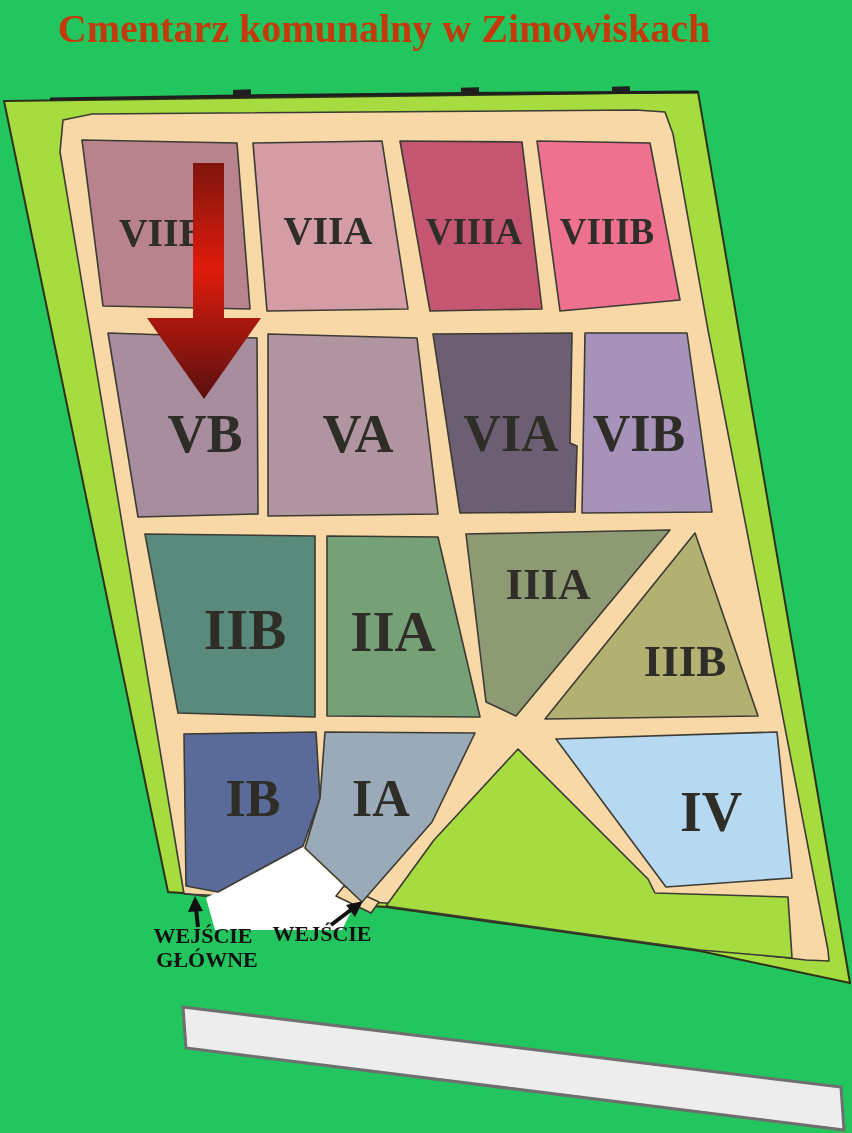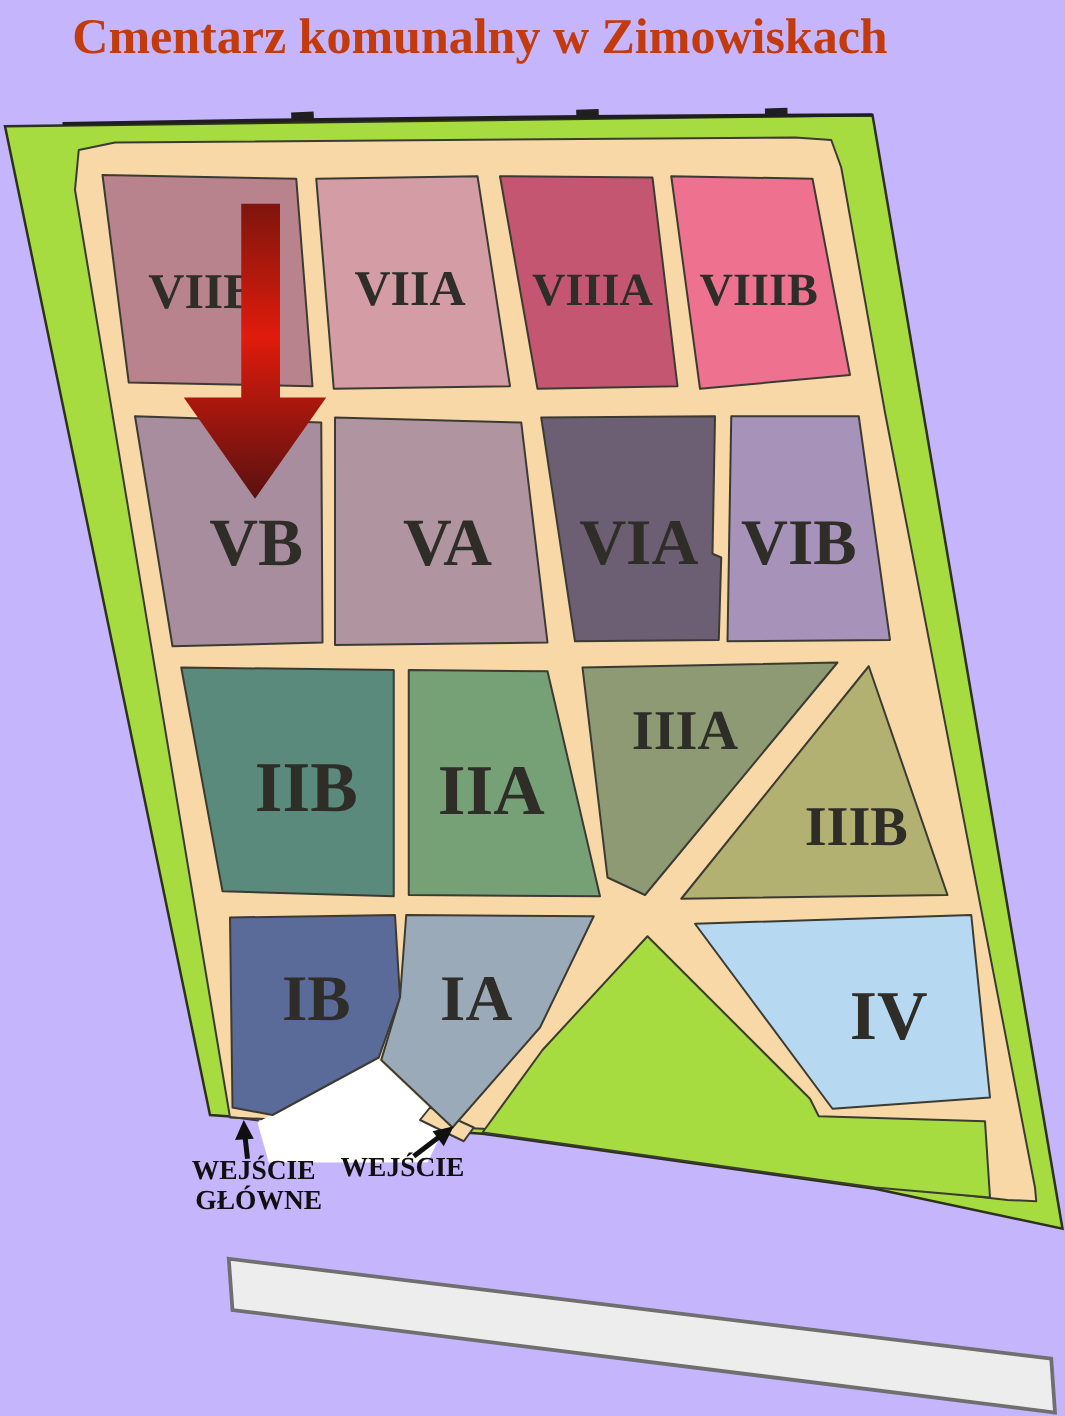--- a/index.html
+++ b/index.html
@@ -1,16 +1,16 @@
 <!DOCTYPE html>
 <html style="--grass: #A6DC3F; --path: #F8D8A6; --outline: #3B3B33; --title: #C33A0C; --roadfill: #EDEDED; --roadborder: #6F6F6F;"><head>
 <meta charset="utf-8">
 <style>
   html,body{margin:0;padding:0;background:#ffffff;}
-  .page{position:relative;width:852px;height:1133px;background:#c4b5fd;overflow:hidden;}
+  .page{position:relative;width:852px;height:1133px;background:#22c55e;overflow:hidden;}
   svg{display:block;}
   .grass{fill:var(--grass);}
   .path-fill{fill:var(--path);}
   .stroked{stroke:var(--outline);stroke-width:1.6;stroke-linejoin:round;}
   .outer{stroke:#2e3119;stroke-width:2;}
   .lbl{font-family:"Liberation Serif","DejaVu Serif",serif;font-weight:bold;fill:#2e2d28;text-anchor:middle;}
   .title-text{font-family:"Liberation Serif","DejaVu Serif",serif;font-weight:bold;font-size:40px;fill:var(--title);text-anchor:middle;}
   .ent{font-family:"Liberation Serif","DejaVu Serif",serif;font-weight:bold;font-size:22px;fill:#101010;text-anchor:middle;}
   .road{fill:var(--roadfill);stroke:var(--roadborder);stroke-width:3;}
   .edge-mark{stroke:#1f1f1f;fill:none;}

